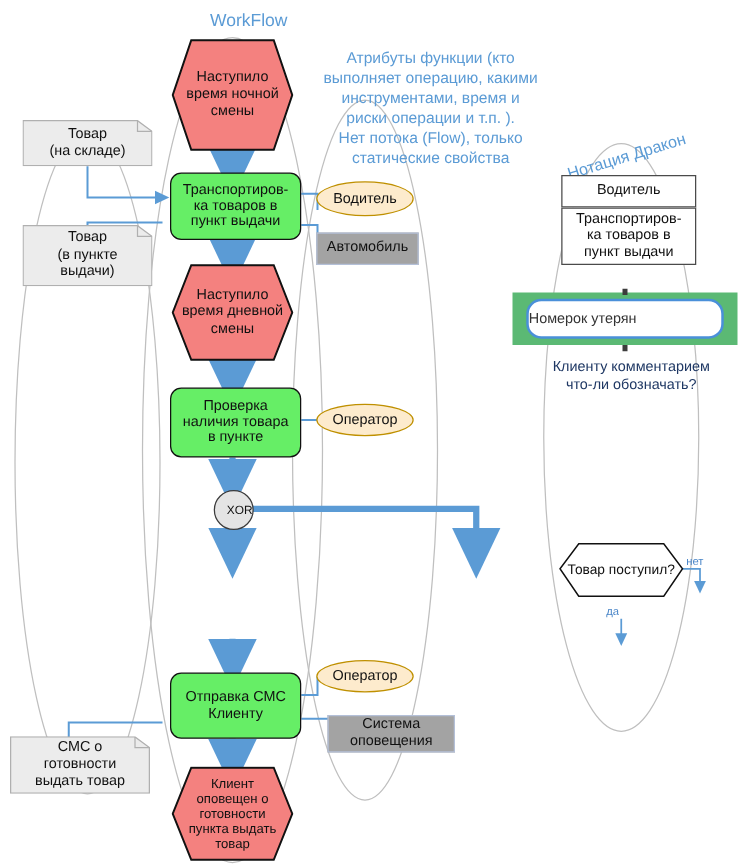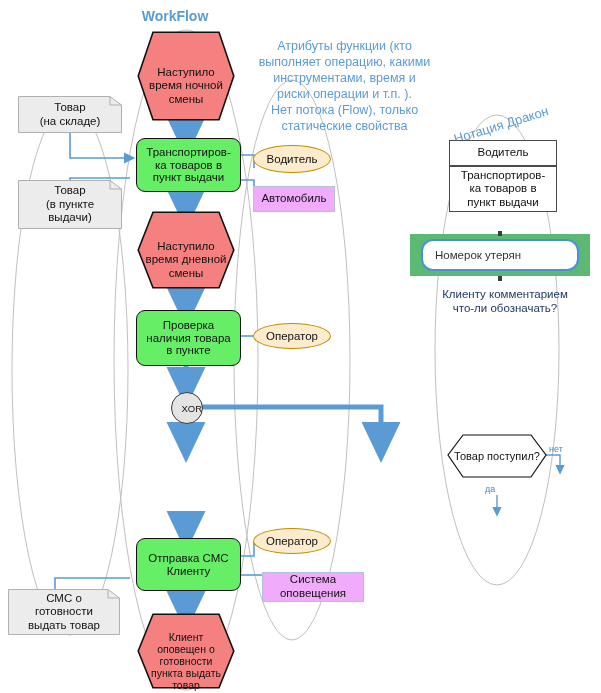--- a/index.html
+++ b/index.html
@@ -30,21 +30,21 @@
     color: #111111;
     line-height: 1.12;
     white-space: pre-line;
   }
   .hex-wrap {
     position: absolute;
   }
   .hex-wrap svg { position:absolute; left:0; top:0; }
   .hex-label {
     position: absolute;
-    left: 0; top: 10px;
+    left: 0; top: 0;
     width: 100%; height: 100%;
     display: flex; align-items: center; justify-content: center;
     text-align: center;
     font-size: 11.5px;
     color: #111;
     line-height: 1.15;
     white-space: pre-line;
     pointer-events: none;
   }
   
@@ -67,21 +67,21 @@
   }
   
   .role {
     background: #FDEBCD;
     border: 1px solid #BF9000;
     border-radius: 50%;
     font-size: 11.5px;
   }
   
   .sys {
-    background: #f0abfc;
+    background: #a3a3a3;
     border: 1px solid #B4C0D8;
     font-size: 11.5px;
     line-height: 1.2;
   }
   
   .annot {
     position: absolute;
     color: #5B9BD5;
     font-size: 12.5px;
     text-align: center;
@@ -126,21 +126,20 @@
     background: #5BB974;
   }
   .sel-shape {
     position: absolute;
     background: #ffffff;
     border: 2px solid #4A90D9;
     border-radius: 12px;
     box-sizing: border-box;
     display: flex;
     align-items: center;
-    padding-left: 12px;
     font-size: 11.5px;
     color: #333;
   }
   .sel-handle {
     position: absolute;
     width: 4px; height: 5px;
     background: #3c3c3c;
   }
   
   .xor {
@@ -211,21 +210,21 @@
 
     <g fill="none" stroke="#5B9BD5">
       <path d="M546,455 L560,455 L560,470" stroke-width="1.4" marker-end="url(#ah-sm)"></path>
       <path d="M497,495 L497,512" stroke-width="1.4" marker-end="url(#ah-sm)"></path>
     </g>
 
     <polygon points="463,435 531,435 546,455 531,477 463,477 448,455" fill="#ffffff" stroke="#111111" stroke-width="1.2"></polygon>
   </svg>
 
 
-  <div class="annot annot-big" style="left:120px; top:8px; width:110px;font-weight:bold;">WorkFlow</div>
+  <div class="annot annot-big" style="left:144px; top:8px; width:110px;">WorkFlow</div>
 
   <div class="annot" style="left:242px; top:38px; width:205px;">Атрибуты функции (кто
 выполняет операцию, какими
 инструментами, время и
 риски операции и т.п. ).
 Нет потока (Flow), только
 статические свойства</div>
 
   <div class="rot-label" style="left:452px; top:132px;">Нотация Дракон</div>
 

